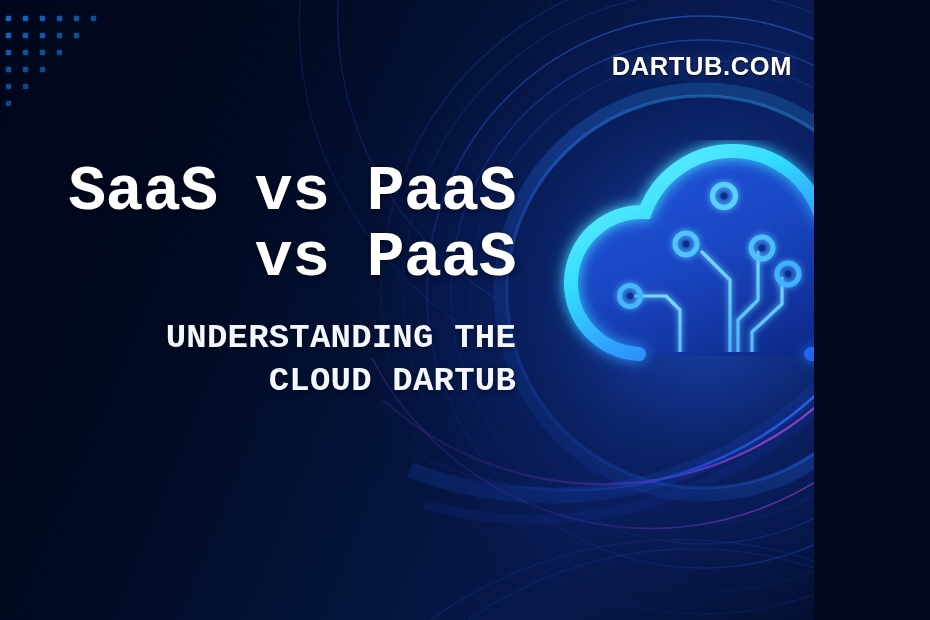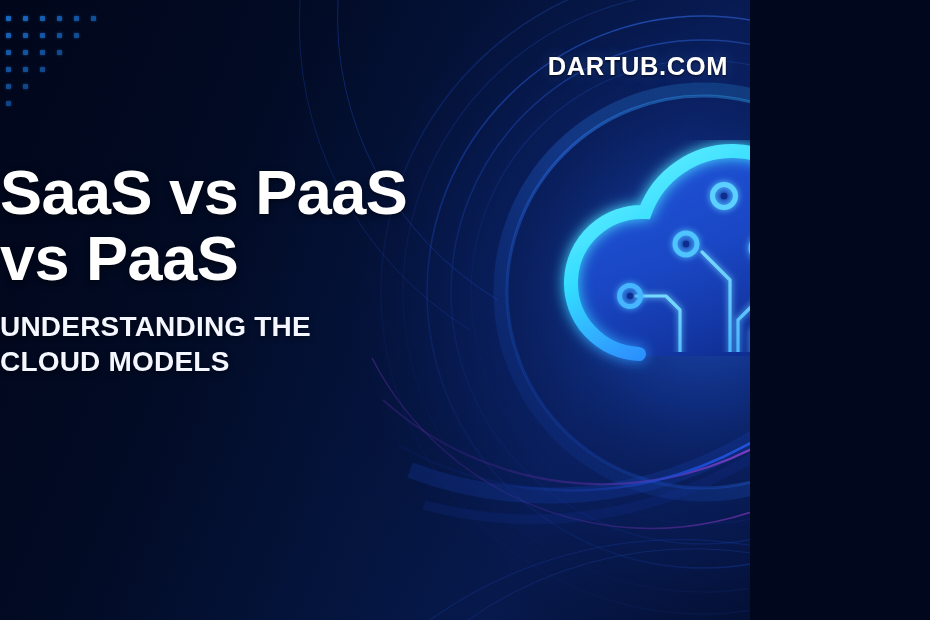--- a/index.html
+++ b/index.html
@@ -5,21 +5,21 @@
   * { margin:0; padding:0; box-sizing:border-box; }
   html, body {
     width:930px; height:620px;
     background:#01071c;
     font-family:"Liberation Sans", sans-serif;
     overflow:hidden;
   }
 
   #stage {
     position:relative;
-    width:750px; height:620px;
+    width:814px; height:620px;
     overflow:hidden;
     background:
       radial-gradient(circle at 703px 290px, rgba(26,72,190,0.55) 0%, rgba(14,42,130,0.30) 26%, rgba(6,20,70,0.12) 45%, rgba(2,8,28,0) 62%),
       radial-gradient(ellipse 620px 520px at 760px 300px, rgba(16,50,150,0.40) 0%, rgba(4,14,52,0.10) 58%, rgba(1,7,28,0) 78%),
       linear-gradient(112deg, #01061a 0%, #020b24 30%, #04143c 56%, #071a4e 74%, #030e2e 100%);
   }
 
   
   .arcs { position:absolute; inset:0; }
   .arcs svg { position:absolute; left:0; top:0; }
@@ -36,31 +36,32 @@
   #brand {
     position:absolute; right:22px; top:52px;
     font-size:25.5px; font-weight:bold; letter-spacing:0.6px;
     color:#ffffff;
     text-shadow:0 1px 3px rgba(0,0,0,.75), 0 0 14px rgba(120,170,255,.25);
   }
 
   
   #textblock {
     position:absolute; left:0; top:160px; width:516px;
-    text-align:left;
+    text-align:right;
+    font-family:Liberation Mono, monospace;
   }
   #headline {
     font-size:63px; font-weight:bold; line-height:1.04;
     color:#ffffff; letter-spacing:-0.5px;
     text-shadow:0 2px 6px rgba(0,0,0,.55);
   }
   #headline .l2 { display:block; }
   #subhead {
-    margin-top:18px;
-    font-size:28px; font-weight:bold; line-height:1.26;
+    margin-top:26px;
+    font-size:34px; font-weight:bold; line-height:1.26;
     color:#f4f7ff; letter-spacing:0.2px;
     text-shadow:0 2px 5px rgba(0,0,0,.5);
   }
   #subhead .s2 { display:block; }
 
   
   #cloud {
     position:absolute; left:520px; top:140px; width:370px; height:300px;
   }
   #cloud svg { position:absolute; left:0; top:0; }
@@ -194,21 +195,21 @@
 
   <div id="brand">DARTUB.COM</div>
 
   <div id="textblock">
     <div id="headline">
       <span class="l1">SaaS vs PaaS</span>
       <span class="l2">vs PaaS</span>
     </div>
     <div id="subhead">
       <span class="s1">UNDERSTANDING THE</span>
-      <span class="s2">CLOUD MODELS</span>
+      <span class="s2">CLOUD DARTUB</span>
     </div>
   </div>
 
   <div id="cloud">
     <svg width="370" height="300" viewBox="0 0 370 300">
       <defs>
         <linearGradient id="cloudStroke" x1="0.12" y1="0.15" x2="0.9" y2="0.95">
           <stop offset="0%" stop-color="#5fecff"></stop>
           <stop offset="26%" stop-color="#33dcff"></stop>
           <stop offset="55%" stop-color="#2f9bff"></stop>

